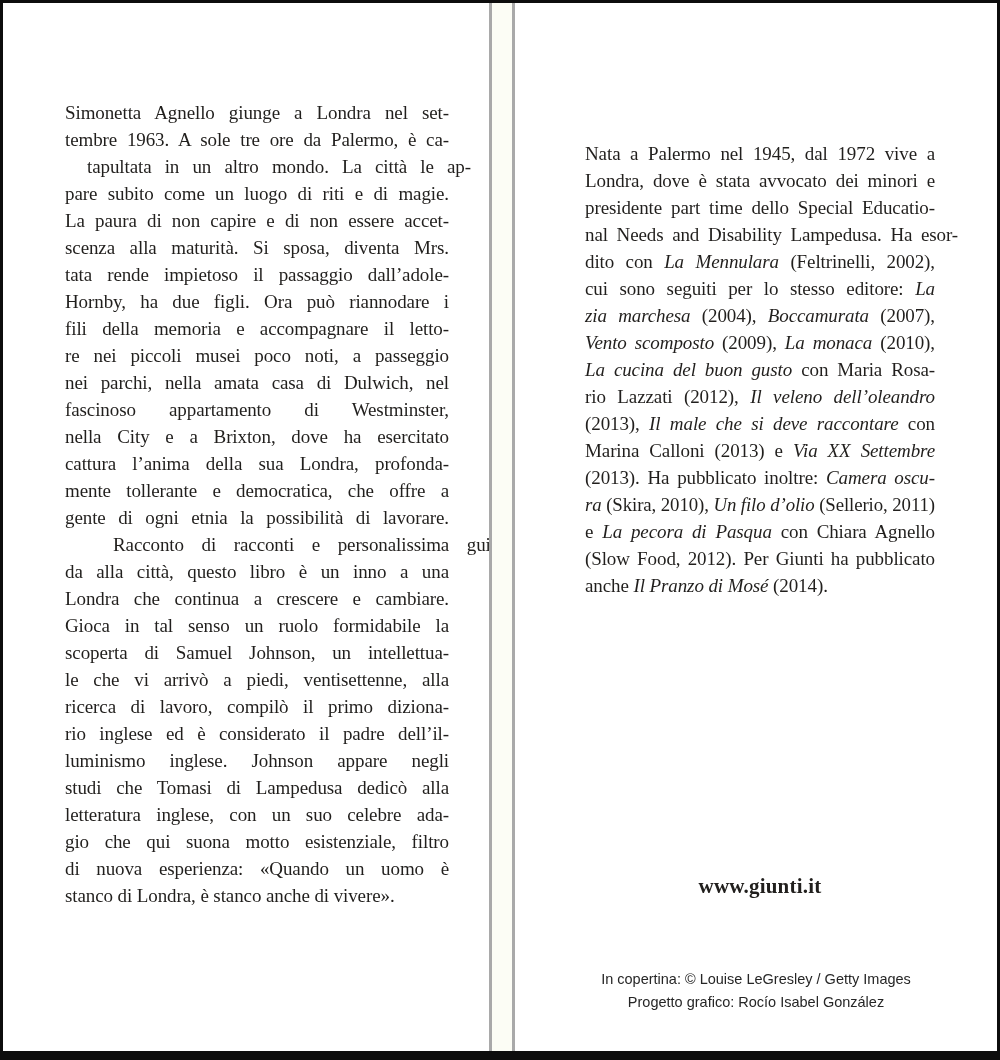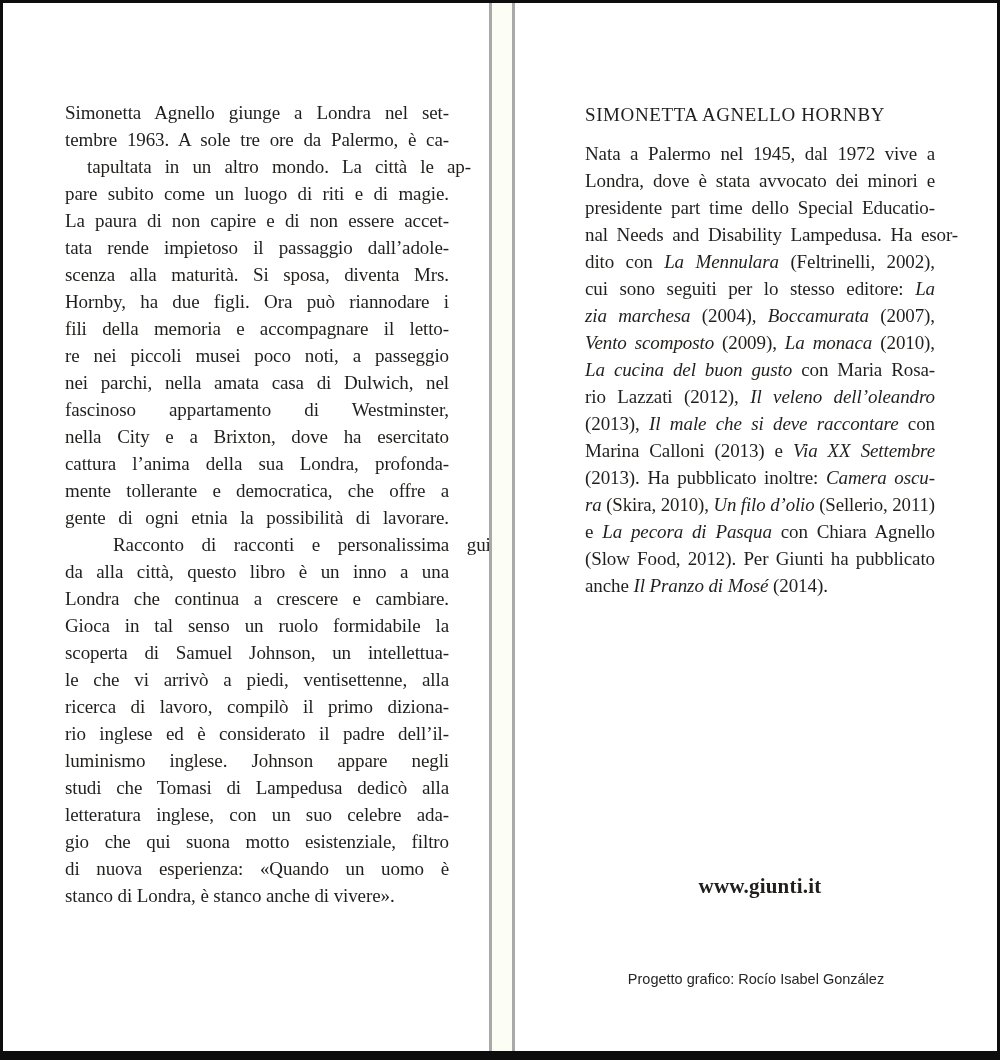--- a/index.html
+++ b/index.html
@@ -62,22 +62,22 @@
 
 <div class="cover">
 
   <div class="page left-page">
     <div class="text-block left-text" id="left-lines">
         <div class="line"><span style="word-spacing: 9.47135px;"><span>Simonetta Agnello giunge a Londra nel set-</span></span></div>
         <div class="line"><span style="word-spacing: 5.11979px;"><span>tembre 1963. A sole tre ore da Palermo, è ca-</span></span></div>
         <div class="line"><span style="word-spacing: 8.51758px; margin-left: 22px;"><span>tapultata in un altro mondo. La città le ap-</span></span></div>
         <div class="line"><span style="word-spacing: 5.76042px;"><span>pare subito come un luogo di riti e di magie.</span></span></div>
         <div class="line"><span style="word-spacing: 5.59549px;"><span>La paura di non capire e di non essere accet-</span></span></div>
+        <div class="line"><span style="word-spacing: 9.94531px;"><span>scenza alla maturità. Si sposa, diventa Mrs.</span></span></div>
         <div class="line"><span style="word-spacing: 10.4812px;"><span>tata rende impietoso il passaggio dall’adole-</span></span></div>
-        <div class="line"><span style="word-spacing: 9.94531px;"><span>scenza alla maturità. Si sposa, diventa Mrs.</span></span></div>
         <div class="line"><span style="word-spacing: 9.72991px;"><span>Hornby, ha due figli. Ora può riannodare i</span></span></div>
         <div class="line"><span style="word-spacing: 10.7292px;"><span>fili della memoria e accompagnare il letto-</span></span></div>
         <div class="line"><span style="word-spacing: 9.33929px;"><span>re nei piccoli musei poco noti, a passeggio</span></span></div>
         <div class="line"><span style="word-spacing: 8.08036px;"><span>nei parchi, nella amata casa di Dulwich, nel</span></span></div>
         <div class="line"><span style="word-spacing: 28.4844px;"><span>fascinoso appartamento di Westminster,</span></span></div>
         <div class="line"><span style="word-spacing: 11.1362px;"><span>nella City e a Brixton, dove ha esercitato</span></span></div>
         <div class="line"><span style="word-spacing: 11.6094px;"><span>cattura l’anima della sua Londra, profonda-</span></span></div>
         <div class="line"><span style="word-spacing: 10.7083px;"><span>mente tollerante e democratica, che offre a</span></span></div>
         <div class="line"><span style="word-spacing: 7.89062px;"><span>gente di ogni etnia la possibilità di lavorare.</span></span></div>
         <div class="line"><span style="word-spacing: 12.9531px; margin-left: 48px;"><span>Racconto di racconti e personalissima gui-</span></span></div>
@@ -93,25 +93,20 @@
         <div class="line"><span style="word-spacing: 10.6615px;"><span>letteratura inglese, con un suo celebre ada-</span></span></div>
         <div class="line"><span style="word-spacing: 11px;"><span>gio che qui suona motto esistenziale, filtro</span></span></div>
         <div class="line"><span style="word-spacing: 12.0443px;"><span>di nuova esperienza: «Quando un uomo è</span></span></div>
         <div class="line no-justify"><span><span>stanco di Londra, è stanco anche di vivere».</span></span></div>
       </div>
   </div>
 
   <div class="gutter"></div>
 
   <div class="page right-page">
-    <div class="text-block head-wrap">
-      <div class="line no-justify heading">
-        <span>SIMONETTA AGNELLO HORNBY</span>
-      </div>
-    </div>
     <div class="text-block right-text" id="right-lines">
         <div class="line"><span style="word-spacing: 5.00781px;"><span>Nata a Palermo nel 1945, dal 1972 vive a</span></span></div>
         <div class="line"><span style="word-spacing: 4.32143px;"><span>Londra, dove è stata avvocato dei minori e</span></span></div>
         <div class="line"><span style="word-spacing: 4.29688px;"><span>presidente part time dello Special Educatio-</span></span></div>
         <div class="line"><span style="word-spacing: 3.96875px;"><span>nal Needs and Disability Lampedusa. Ha esor-</span></span></div>
         <div class="line"><span style="word-spacing: 6.76875px;"><span>dito con </span><i>La Mennulara</i><span> (Feltrinelli, 2002),</span></span></div>
         <div class="line"><span style="word-spacing: 6.94866px;"><span>cui sono seguiti per lo stesso editore: </span><i>La</i></span></div>
         <div class="line"><span style="word-spacing: 6.60938px;"><i>zia marchesa</i><span> (2004), </span><i>Boccamurata</i><span> (2007),</span></span></div>
         <div class="line"><span style="word-spacing: 3.37188px;"><i>Vento scomposto</i><span> (2009), </span><i>La monaca</i><span> (2010),</span></span></div>
         <div class="line"><span style="word-spacing: 4.35938px;"><i>La cucina del buon gusto</i><span> con Maria Rosa-</span></span></div>
@@ -119,17 +114,18 @@
         <div class="line"><span style="word-spacing: 4.72098px;"><span>(2013), </span><i>Il male che si deve raccontare</i><span> con</span></span></div>
         <div class="line"><span style="word-spacing: 5.35677px;"><span>Marina Calloni (2013) e </span><i>Via XX Settembre</i></span></div>
         <div class="line"><span style="word-spacing: 3.10312px;"><span>(2013). Ha pubblicato inoltre: </span><i>Camera oscu-</i></span></div>
         <div class="line"><span style="transform: scaleX(0.990712);"><i>ra</i><span> (Skira, 2010), </span><i>Un filo d’olio</i><span> (Sellerio, 2011)</span></span></div>
         <div class="line"><span style="word-spacing: 4.20759px;"><span>e </span><i>La pecora di Pasqua</i><span> con Chiara Agnello</span></span></div>
         <div class="line"><span style="word-spacing: 2.58073px;"><span>(Slow Food, 2012). Per Giunti ha pubblicato</span></span></div>
         <div class="line no-justify"><span><span>anche </span><i>Il Pranzo di Mosé</i><span> (2014).</span></span></div>
       </div>
     <div class="website">www.giunti.it</div>
     <div class="credits">
+      <div>In copertina: © Louise LeGresley / Getty Images</div>
       <div>Progetto grafico: Rocío Isabel González</div>
     </div>
   </div>
 
 </div>
 
 </body></html>

